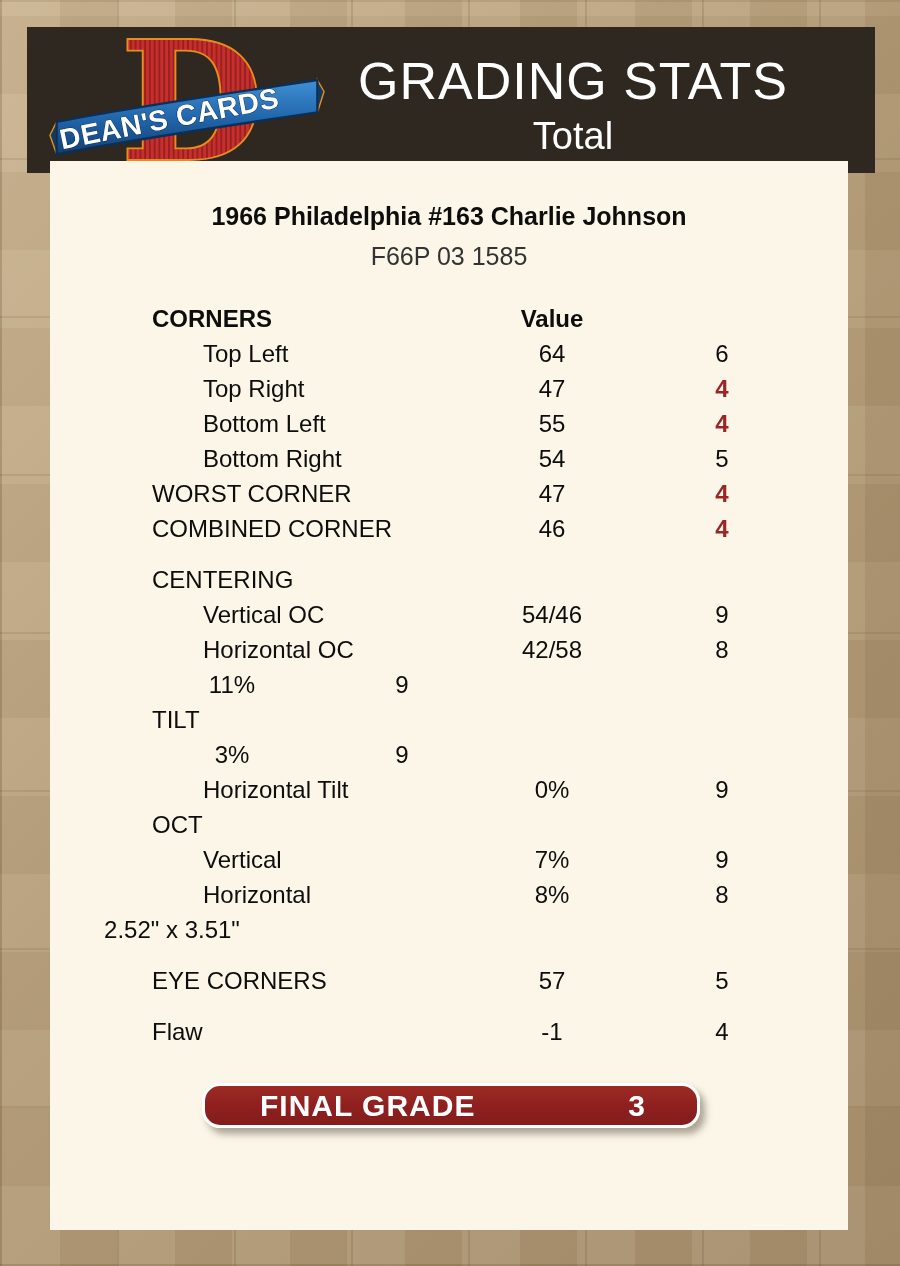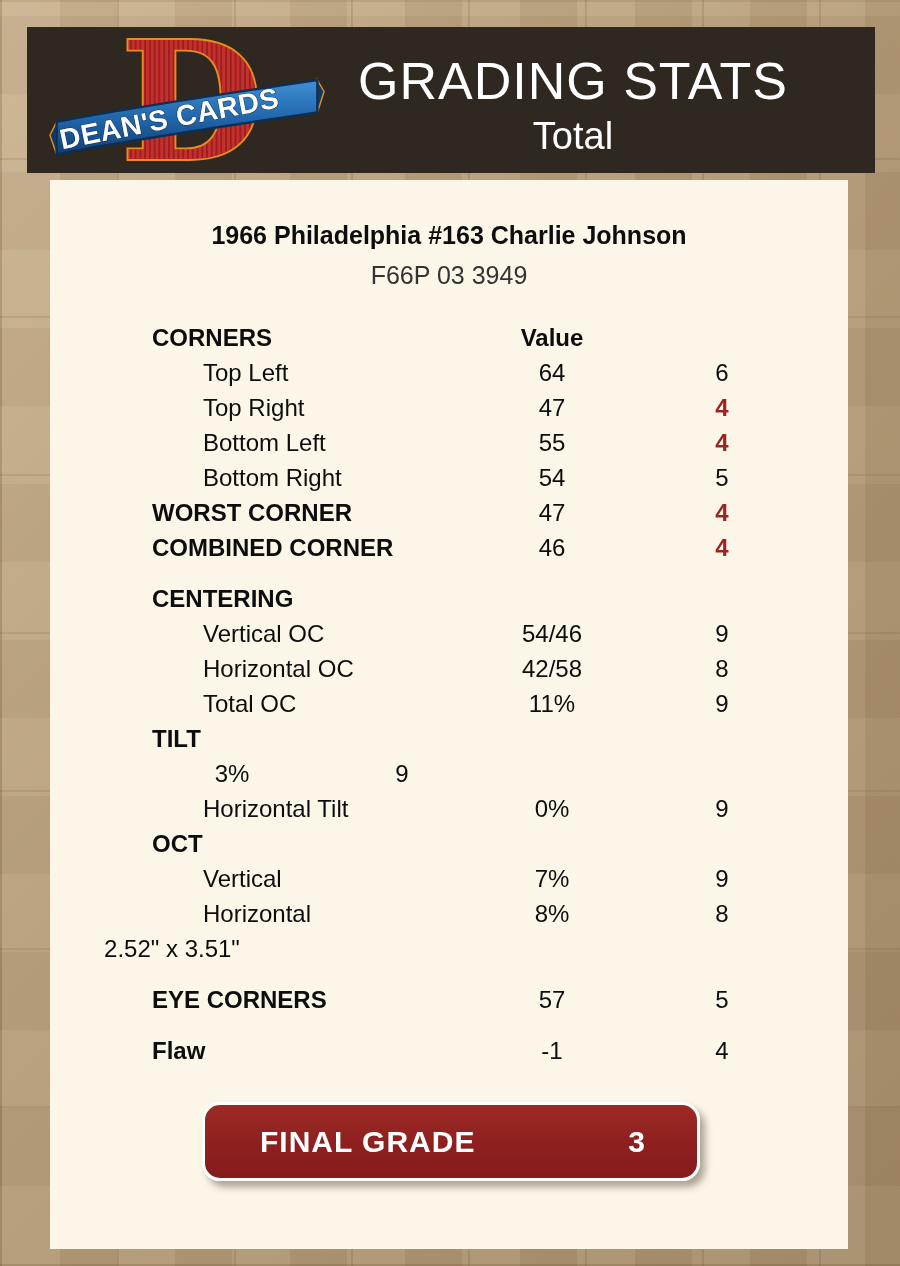--- a/index.html
+++ b/index.html
@@ -47,21 +47,21 @@
     text-align: center; color: #ffffff;
   }
   .header-title {
     font-size: 52px; line-height: 1.08; letter-spacing: 1px; font-weight: 400;
   }
   .header-side {
     font-size: 38px; line-height: 1.1; margin-top: 7px; font-weight: 400;
   }
   
   .panel {
-    position: absolute; left: 50px; top: 180px;
+    position: absolute; left: 50px; top: 161px;
     width: 798px; height: 1069px;
     background: var(--panel-bg);
     color: #111;
   }
   .card-title {
     margin-top: 40px; text-align: center;
     font-size: 25px; line-height: 30px; font-weight: bold; color: #0d0d0d;
   }
   .card-serial {
     margin-top: 10px; text-align: center;
@@ -73,29 +73,29 @@
     width: 660px;
     font-size: 24px; color: #0d0d0d;
   }
   .trow { display: flex; align-items: center; height: 35px; }
   .cell-label { width: 320px; white-space: nowrap; }
   .cell-value { width: 160px; text-align: center; white-space: nowrap; }
   .cell-grade { width: 180px; text-align: center; white-space: nowrap; }
   .header-row .cell-label,
   .header-row .cell-value,
   .header-row .cell-grade { font-weight: bold; }
-  .section .cell-label { font-weight: bold; }
+  .section .cell-label { font-weight: normal; }
   .indent .cell-label { padding-left: 51px; box-sizing: border-box; }
   .gap { margin-top: 16px; }
   .red-grade { color: var(--accent-red); font-weight: bold; }
   .wide-value .cell-value { transform: translateX(-60px); }
   
   .final-grade {
     margin: 34px 0 0 152px;
-    width: 498px; height: 79px;
+    width: 498px; height: 45px;
     box-sizing: border-box;
     background: linear-gradient(#9c2b24, var(--button-red) 55%, #841c1c);
     border: 3px solid #ffffff;
     border-radius: 18px;
     box-shadow: 5px 6px 7px rgba(107,96,80,.55);
     display: flex; align-items: center;
     color: #ffffff; font-weight: bold; font-size: 30px;
   }
   .final-grade-label { padding-left: 55px; letter-spacing: 1px; }
   .final-grade-value { margin-left: auto; padding-right: 52px; }
@@ -134,21 +134,21 @@
       </svg>
     </div>
     <div class="header-titles">
       <div class="header-title">GRADING STATS</div>
       <div class="header-side">Total</div>
     </div>
   </div>
 
   <div class="panel">
     <div class="card-title">1966 Philadelphia #163 Charlie Johnson</div>
-    <div class="card-serial">F66P 03 3949</div>
+    <div class="card-serial">F66P 03 1585</div>
 
     <div class="stats-table">
       <div class="trow header-row">
         <div class="cell-label">CORNERS</div>
         <div class="cell-value">Value</div>
       </div>
       <div id="table-body">
           <div class="trow indent">
     <div class="cell-label">Top Left</div>
     <div class="cell-value">64</div>
@@ -188,21 +188,20 @@
     <div class="cell-label">Vertical OC</div>
     <div class="cell-value">54/46</div>
     <div class="cell-grade">9</div>
   </div>
           <div class="trow indent">
     <div class="cell-label">Horizontal OC</div>
     <div class="cell-value">42/58</div>
     <div class="cell-grade">8</div>
   </div>
           <div class="trow indent">
-    <div class="cell-label">Total OC</div>
     <div class="cell-value">11%</div>
     <div class="cell-grade">9</div>
   </div>
           <div class="trow section">
     <div class="cell-label">TILT</div>
     <div class="cell-value"></div>
     <div class="cell-grade"></div>
   </div>
           <div class="trow indent">
     <div class="cell-value">3%</div>

